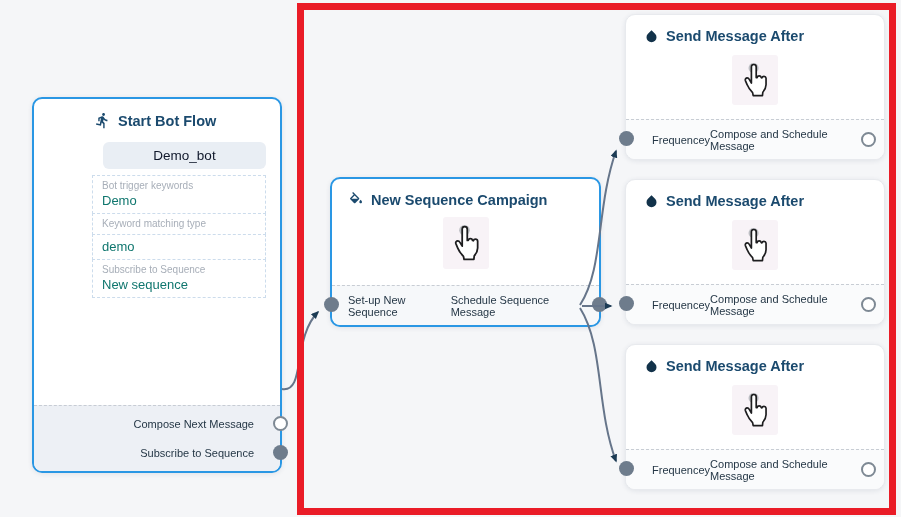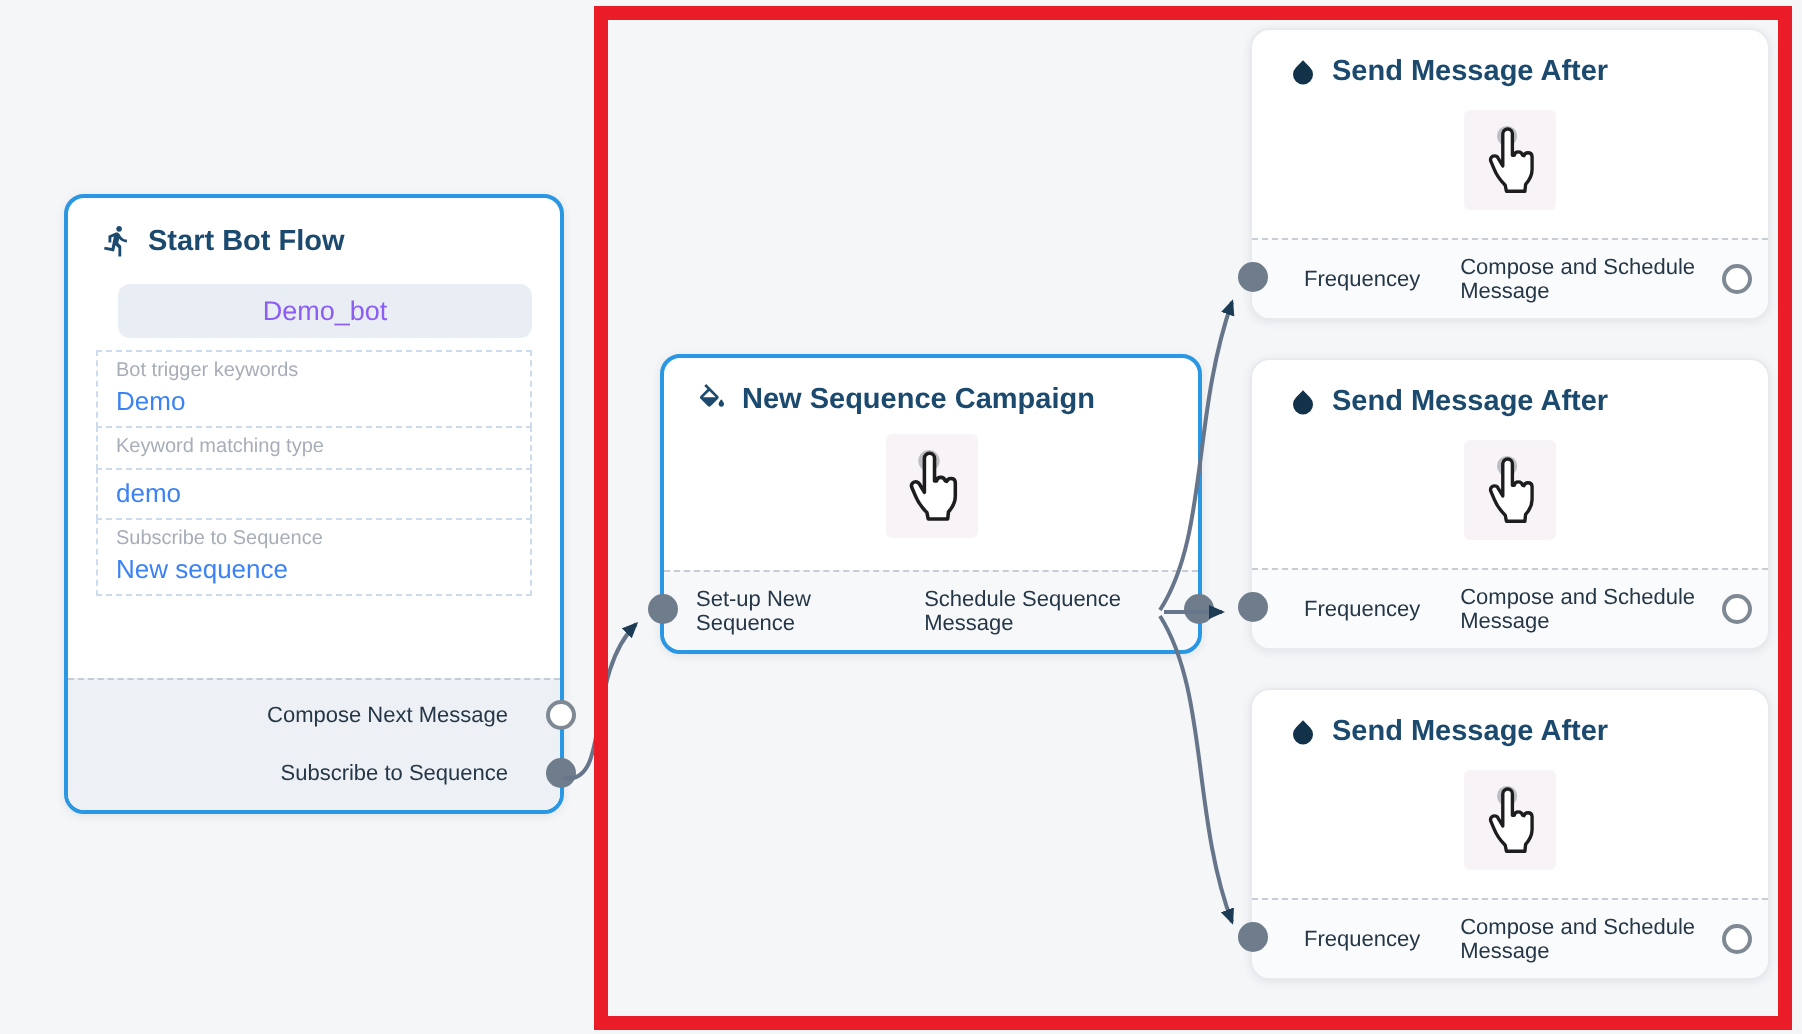--- a/index.html
+++ b/index.html
@@ -15,27 +15,27 @@
   .node { position:absolute; background:#ffffff; border-radius:10px; z-index:2;
           box-shadow:0 1px 5px rgba(40,60,90,.10); }
   .node.blue  { border:2px solid #2a97e4; }
   .node.plain { border:1px solid #e8eaee; }
 
   .node-header { display:flex; align-items:center; gap:7px; padding:13px 16px 4px 16px;
                  color:#1b4a6e; font-weight:bold; font-size:14.5px; }
   .node-header svg { flex:0 0 auto; }
 
   
-  #start-node { left:32px; top:97px; width:250px; height:310px; }
+  #start-node { left:32px; top:97px; width:250px; height:376px;padding-left:44px; }
   .bot-pill { margin:9px 14px 7px 25px; background:#e9eef4; border-radius:6px;
-              color:#8b5cf6; font-size:13.5px; text-align:center; padding:6px 4px; }
+              color:#0f172a; font-size:13.5px; text-align:center; padding:6px 4px; }
   .fields { margin:2px 14px 0 14px; }
   .field  { border:1px dashed #ccdcec; padding:3px 9px 4px 9px; margin-top:-1px; background:#fff; }
   .field .flabel { font-size:10px; color:#a7aeb8; line-height:13px; }
-  .field .fvalue { font-size:13px; color:#3b82f6; line-height:17px; }
+  .field .fvalue { font-size:13px; color:#0f766e; line-height:17px; }
 
   .start-footer { position:absolute; left:0; right:0; bottom:0; height:66px;
                   background:#edf0f5; border-top:1px dashed #c7ccd4;
                   border-radius:0 0 8px 8px;
                   display:flex; flex-direction:column; justify-content:space-evenly; }
   .port-row { position:relative; display:flex; align-items:center; justify-content:flex-end;
               height:20px; padding-right:26px; font-size:11px; color:#253746; }
 
   
   .port { width:15px; height:15px; border-radius:50%; position:absolute; z-index:4; }
@@ -47,21 +47,21 @@
   #campaign-node { left:330px; top:177px; width:271px; height:150px; }
 
   .hand-wrap { position:absolute; left:50%; transform:translateX(-50%);
                background:#f8f3f7; border-radius:3px; display:flex;
                align-items:center; justify-content:center; }
   #campaign-node .hand-wrap { top:38px; width:46px; height:52px; }
 
   .node-footer { position:absolute; left:0; right:0; bottom:0; height:40px;
                  border-top:1px dashed #c8cdd4; background:#f7f9fa;
                  border-radius:0 0 9px 9px; display:flex; align-items:center;
-                 font-size:11px; color:#253746;gap:20px; }
+                 font-size:11px; color:#253746; }
   #campaign-node .node-footer { justify-content:space-between; padding:0 12px 0 16px; background:#f6f8fa; }
   #campaign-node .port.in  { left:-8px;  bottom:13px; }
   #campaign-node .port.out { right:-8px; bottom:13px; }
 
   
   .send-node { left:625px; width:260px; height:146px; }
   #send-node-1 { top:14px; }
   #send-node-2 { top:179px; }
   #send-node-3 { top:344px; }
   .send-node .node-header { padding:13px 18px 2px 18px; }

